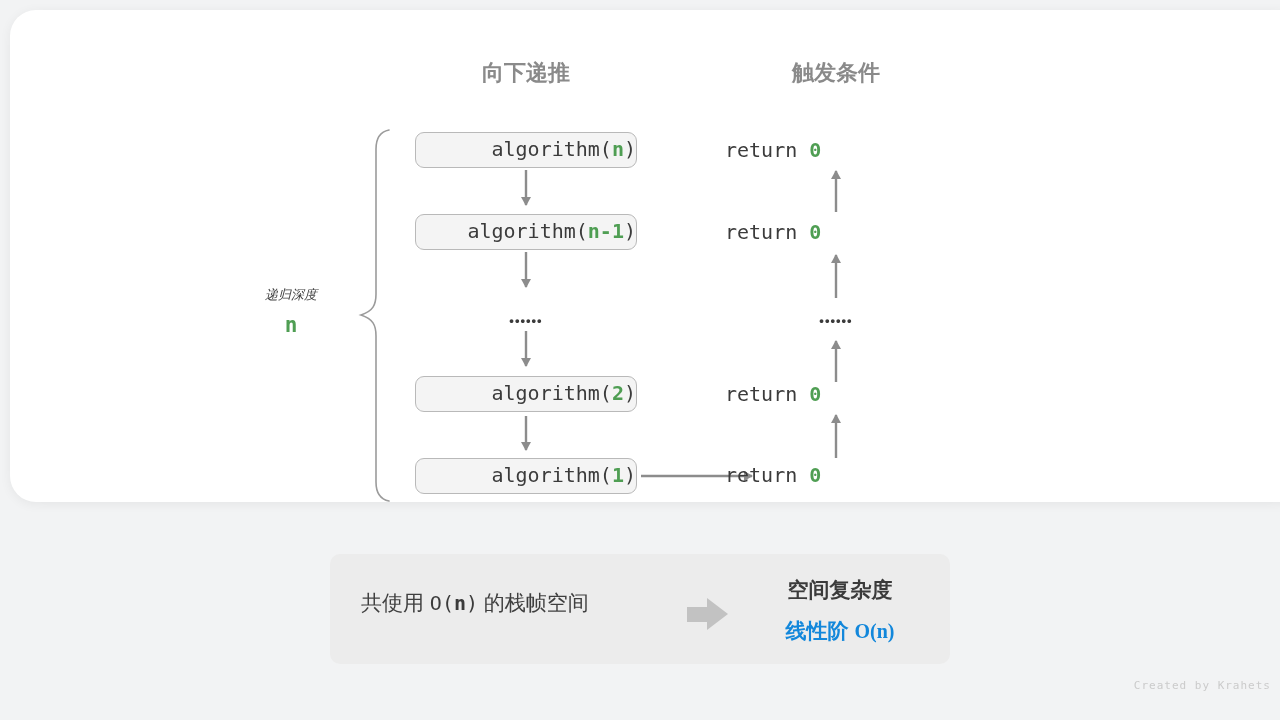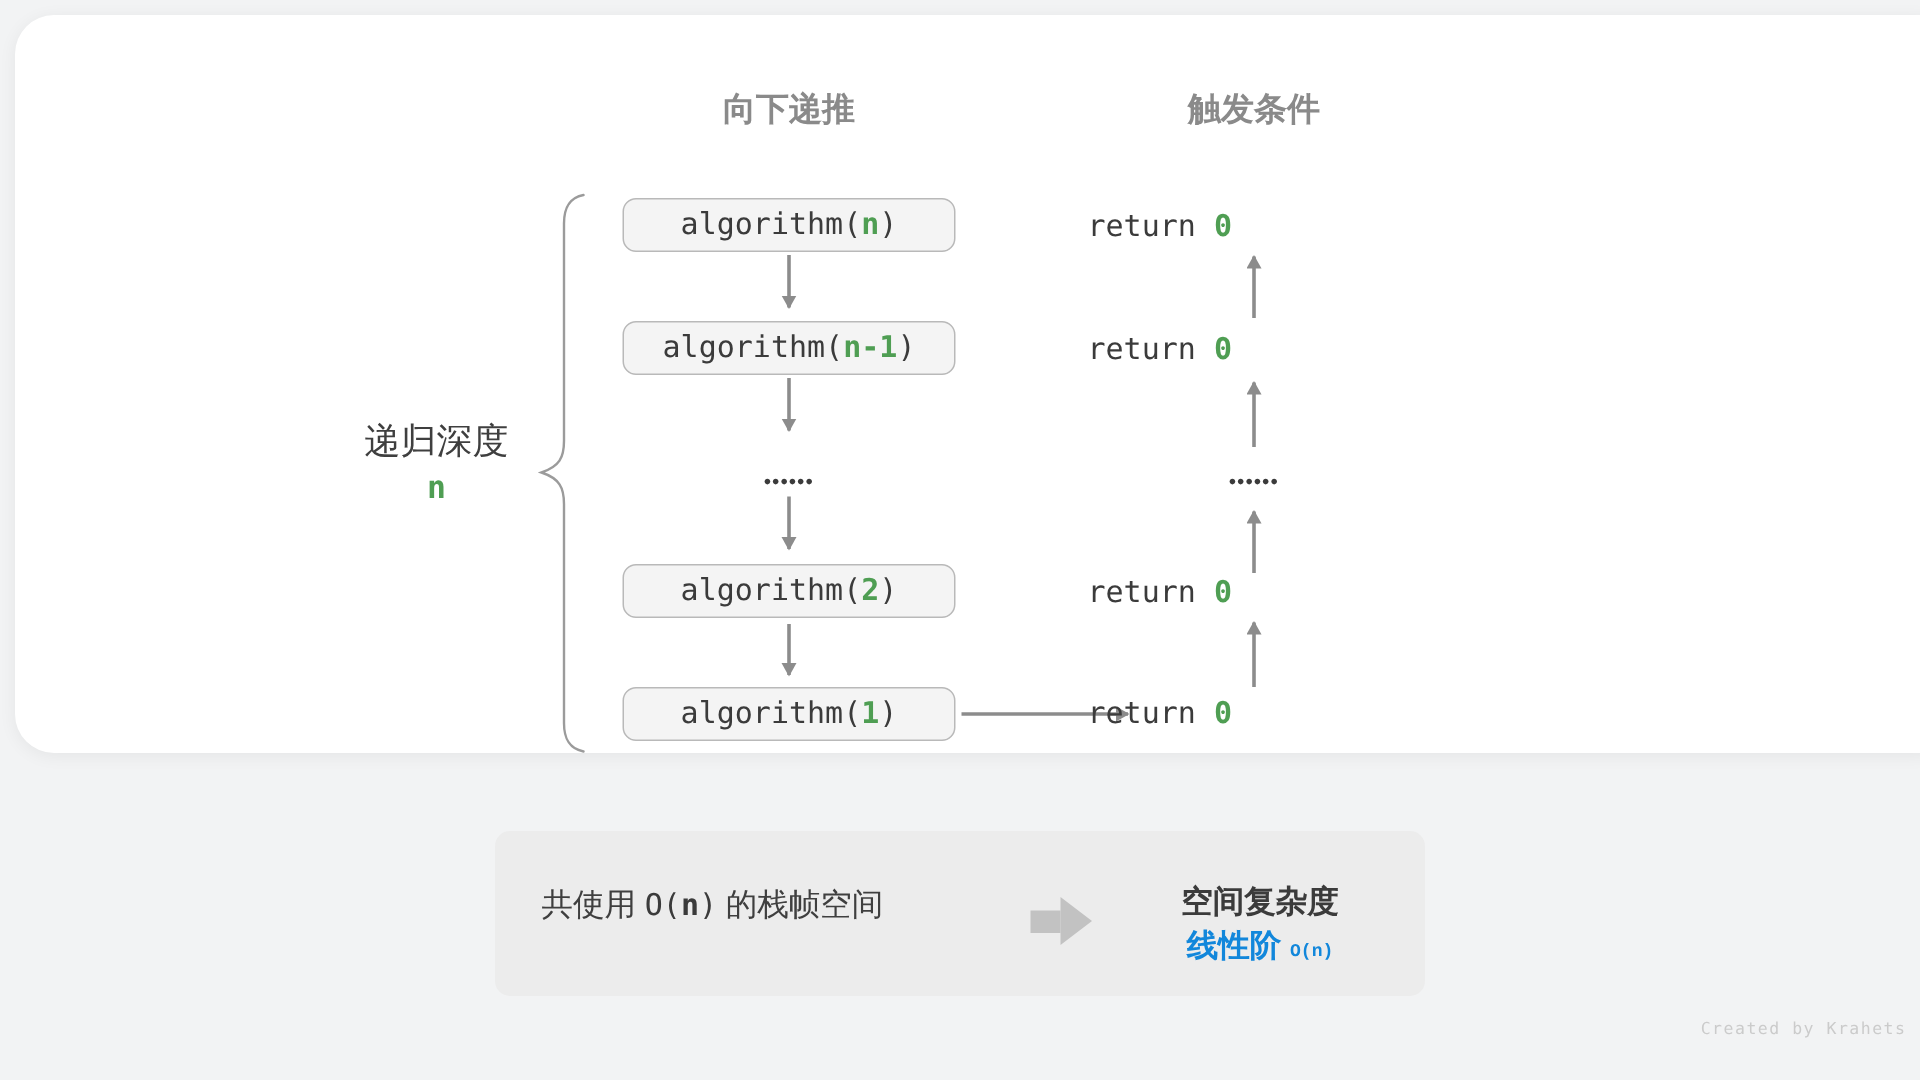--- a/index.html
+++ b/index.html
@@ -20,32 +20,32 @@
   .col-header{
     width:220px;text-align:center;top:58px;height:30px;line-height:30px;
     font-size:22px;font-weight:bold;color:var(--heading_gray);
   }
   #header-down{left:416px;}
   #header-up{left:726px;}
 
   .svg-overlay{position:absolute;left:0;top:0;width:1280px;height:720px;pointer-events:none;}
 
   .depth-label{left:211px;top:281px;width:160px;text-align:center;}
-  .depth-label .txt{font-size:24px;color:var(--label_dark);line-height:28px;}
+  .depth-label .txt{font-size:13px;color:var(--label_dark);line-height:28px;font-style:italic;}
   .depth-label .val{
     font-size:21px;font-weight:bold;color:var(--green);line-height:32px;
     font-family:"DejaVu Sans Mono","Liberation Mono",monospace;
   }
 
   .call-box{
     left:415px;width:222px;height:36px;box-sizing:border-box;
     background:var(--box_fill);
     border:1.4px solid var(--box_border);
     border-radius:9px;
-    text-align:center;line-height:33px;
+    text-align:right;line-height:33px;
     font-family:"DejaVu Sans Mono","Liberation Mono",monospace;
     font-size:20px;color:var(--code_dark);
   }
   #call-0{top:132px;} #call-1{top:214px;} #call-2{top:376px;} #call-3{top:458px;}
 
   .code-var{color:var(--green);font-weight:bold;}
 
   .return-row{
     left:725px;width:222px;height:26px;line-height:26px;
     font-family:"DejaVu Sans Mono","Liberation Mono",monospace;
@@ -82,29 +82,29 @@
   }
   .big-arrow{left:687px;top:598px;display:flex;align-items:center;}
   .big-arrow .tail{width:20px;height:15px;background:var(--big_arrow_gray);}
   .big-arrow .head{
     width:0;height:0;
     border-top:16px solid transparent;border-bottom:16px solid transparent;
     border-left:21px solid var(--big_arrow_gray);
   }
   .summary-right-title{
     left:728px;top:576px;width:224px;height:28px;line-height:28px;text-align:center;
-    font-size:21px;font-weight:bold;color:var(--code_dark);margin-top:12px;
+    font-size:21px;font-weight:bold;color:var(--code_dark);
   }
   .summary-right-result{
     left:728px;top:615px;width:224px;height:32px;line-height:32px;text-align:center;
     font-size:21px;font-weight:bold;color:var(--blue);white-space:nowrap;
   }
   .summary-right-result .code{
-    font-family:Liberation Mono, monospace;
-    font-size:12px;font-weight:bold;
+    font-family:Liberation Serif, serif;
+    font-size:20px;font-weight:bold;
   }
 
   .footer{
     right:43px;top:676px;height:20px;line-height:20px;
     font-family:"DejaVu Sans Mono","Liberation Mono",monospace;
     font-size:11px;letter-spacing:1px;color:var(--footer_gray);
   }
 </style>
 </head>
 <body>

